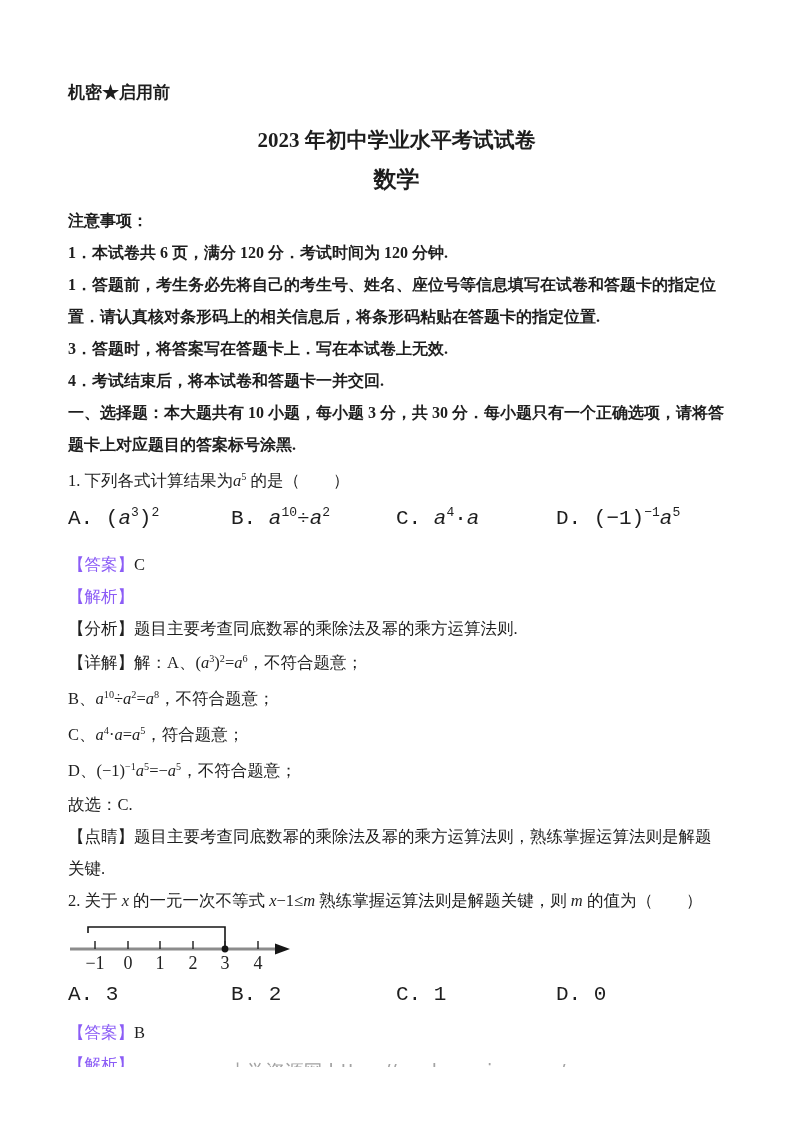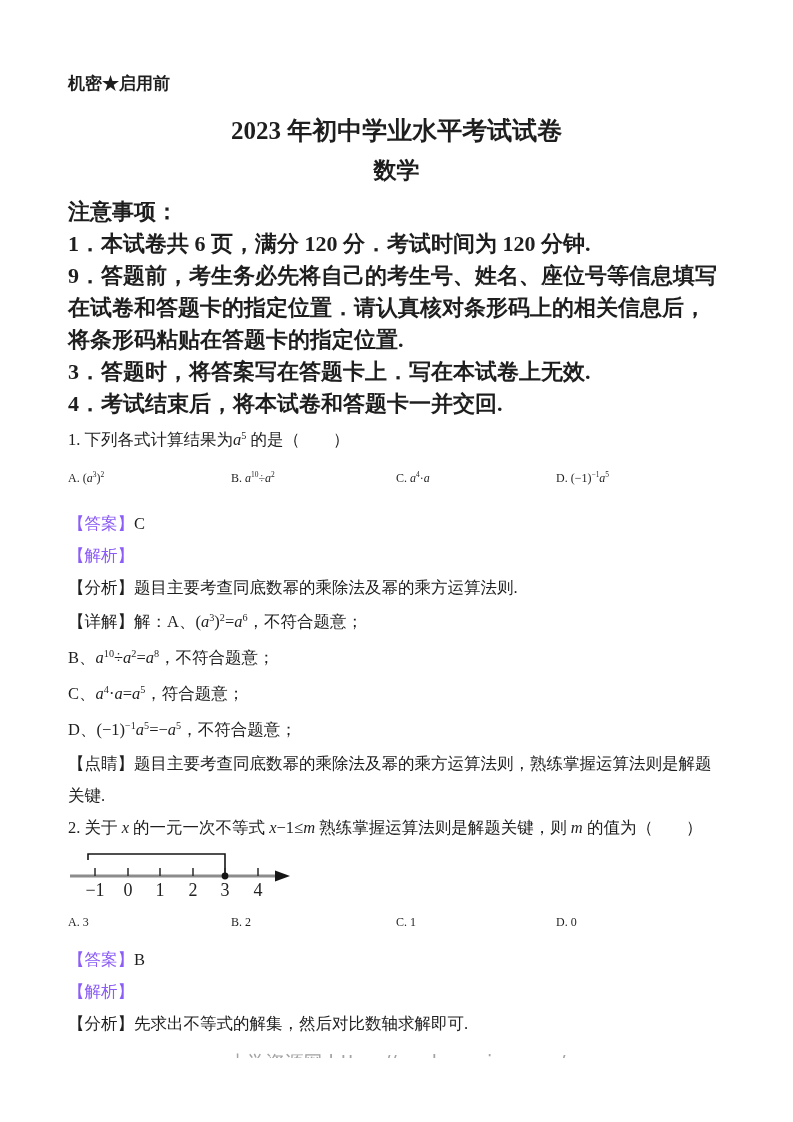--- a/index.html
+++ b/index.html
@@ -1,34 +1,34 @@
 <!DOCTYPE html>
 <html><head>
 <meta charset="utf-8">
 <style>
   * { margin:0; padding:0; box-sizing:border-box; }
   html, body { background:#ffffff; }
   .page {
     position:relative;
     width:793px; height:1050px;
-    margin:8px auto;
+    margin:17px auto;
     background:#ffffff;
     color:#1e1e1e;
     font-family:"Liberation Serif","DejaVu Serif",serif;
     overflow:hidden;
     padding:64px 68px 0 68px;
   }
   p { font-size:16.5px; line-height:32px; white-space:pre-wrap; }
   .secret { font-size:17px; font-weight:700; line-height:24px; }
-  .title   { margin-top:20px; font-size:25px; font-weight:700; text-align:center; line-height:30px; }
+  .title   { margin-top:20px; font-size:21px; font-weight:700; text-align:center; line-height:30px; }
   .subject { margin-top:10px; font-size:23px; font-weight:700; text-align:center; line-height:30px; }
-  .bold { font-weight:700; font-size:22px; }
+  .bold { font-weight:700; font-size:16px; }
   .notice-head { margin-top:10px; }
   .q-stem { margin-top:4px; }
-  .opt-row { display:flex; margin-top:6px; font-size:12px; line-height:32px; }
+  .opt-row { display:flex; margin-top:6px; font-size:21px; line-height:32px;font-family:Liberation Mono, monospace; }
   .opt-row .opt:nth-child(1){ width:163px; }
   .opt-row .opt:nth-child(2){ width:165px; }
   .opt-row .opt:nth-child(3){ width:160px; }
   .opt-row .opt:nth-child(4){ flex:1; }
   .ans { margin-top:14px; }
   .blue { color:#8b5cf6; }
   .detail { line-height:36px; }
   .math { font-style:normal;text-align:center; }
   .math i { font-style:italic; }
   sup { font-size:0.62em; line-height:0; }
@@ -48,43 +48,45 @@
 
 <div class="page">
 
   <p class="secret">机密★启用前</p>
 
   <p class="title">2023 年初中学业水平考试试卷</p>
   <p class="subject">数学</p>
 
   <p class="bold notice-head">注意事项：</p>
   <p class="bold">1．本试卷共 6 页，满分 120 分．考试时间为 120 分钟.</p>
-  <p class="bold">9．答题前，考生务必先将自己的考生号、姓名、座位号等信息填写在试卷和答题卡的指定位置．请认真核对条形码上的相关信息后，将条形码粘贴在答题卡的指定位置.</p>
+  <p class="bold">1．答题前，考生务必先将自己的考生号、姓名、座位号等信息填写在试卷和答题卡的指定位置．请认真核对条形码上的相关信息后，将条形码粘贴在答题卡的指定位置.</p>
   <p class="bold">3．答题时，将答案写在答题卡上．写在本试卷上无效.</p>
   <p class="bold">4．考试结束后，将本试卷和答题卡一并交回.</p>
 
+  <p class="bold">一、选择题：本大题共有 10 小题，每小题 3 分，共 30 分．每小题只有一个正确选项，请将答题卡上对应题目的答案标号涂黑.</p>
 
   <p class="q-stem"><span>1. 下列各式计算结果为</span><span class="math"><i>a</i><sup>5</sup></span><span> 的是（　　）</span></p>
 
   <div class="opt-row">
     <span class="opt"><span>A. </span><span class="math">(<i>a</i><sup>3</sup>)<sup>2</sup></span></span>
     <span class="opt"><span>B. </span><span class="math"><i>a</i><sup>10</sup>÷<i>a</i><sup>2</sup></span></span>
     <span class="opt"><span>C. </span><span class="math"><i>a</i><sup>4</sup>·<i>a</i></span></span>
     <span class="opt"><span>D. </span><span class="math">(−1)<sup>−1</sup><i>a</i><sup>5</sup></span></span>
   </div>
 
   <p class="ans"><span class="blue">【答案】</span><span>C</span></p>
   <p class="blue">【解析】</p>
   <p>【分析】题目主要考查同底数幂的乘除法及幂的乘方运算法则.</p>
 
   <p class="detail"><span>【详解】解：A、</span><span class="math">(<i>a</i><sup>3</sup>)<sup>2</sup>=<i>a</i><sup>6</sup></span><span>，不符合题意；</span></p>
   <p class="detail"><span>B、</span><span class="math"><i>a</i><sup>10</sup>÷<i>a</i><sup>2</sup>=<i>a</i><sup>8</sup></span><span>，不符合题意；</span></p>
   <p class="detail"><span>C、</span><span class="math"><i>a</i><sup>4</sup>·<i>a</i>=<i>a</i><sup>5</sup></span><span>，符合题意；</span></p>
   <p class="detail"><span>D、</span><span class="math">(−1)<sup>−1</sup><i>a</i><sup>5</sup>=−<i>a</i><sup>5</sup></span><span>，不符合题意；</span></p>
 
+  <p>故选：C.</p>
   <p>【点睛】题目主要考查同底数幂的乘除法及幂的乘方运算法则，熟练掌握运算法则是解题关键.</p>
 
   <p><span>2. 关于 </span><span class="math"><i>x</i></span><span> 的一元一次不等式 </span><span class="math"><i>x</i>−1≤<i>m</i></span><span> 熟练掌握运算法则是解题关键，则 </span><span class="math"><i>m</i></span><span> 的值为（　　）</span></p>
 
   <div class="figure-wrap">
     <svg width="232" height="56" viewBox="0 0 232 56">
 
       <polyline points="20,14 20,8 157,8 157,30" fill="none" stroke="#161616" stroke-width="1.6"></polyline>
 
       <line x1="2" y1="30" x2="210" y2="30" stroke="#8c8c8c" stroke-width="3"></line>

